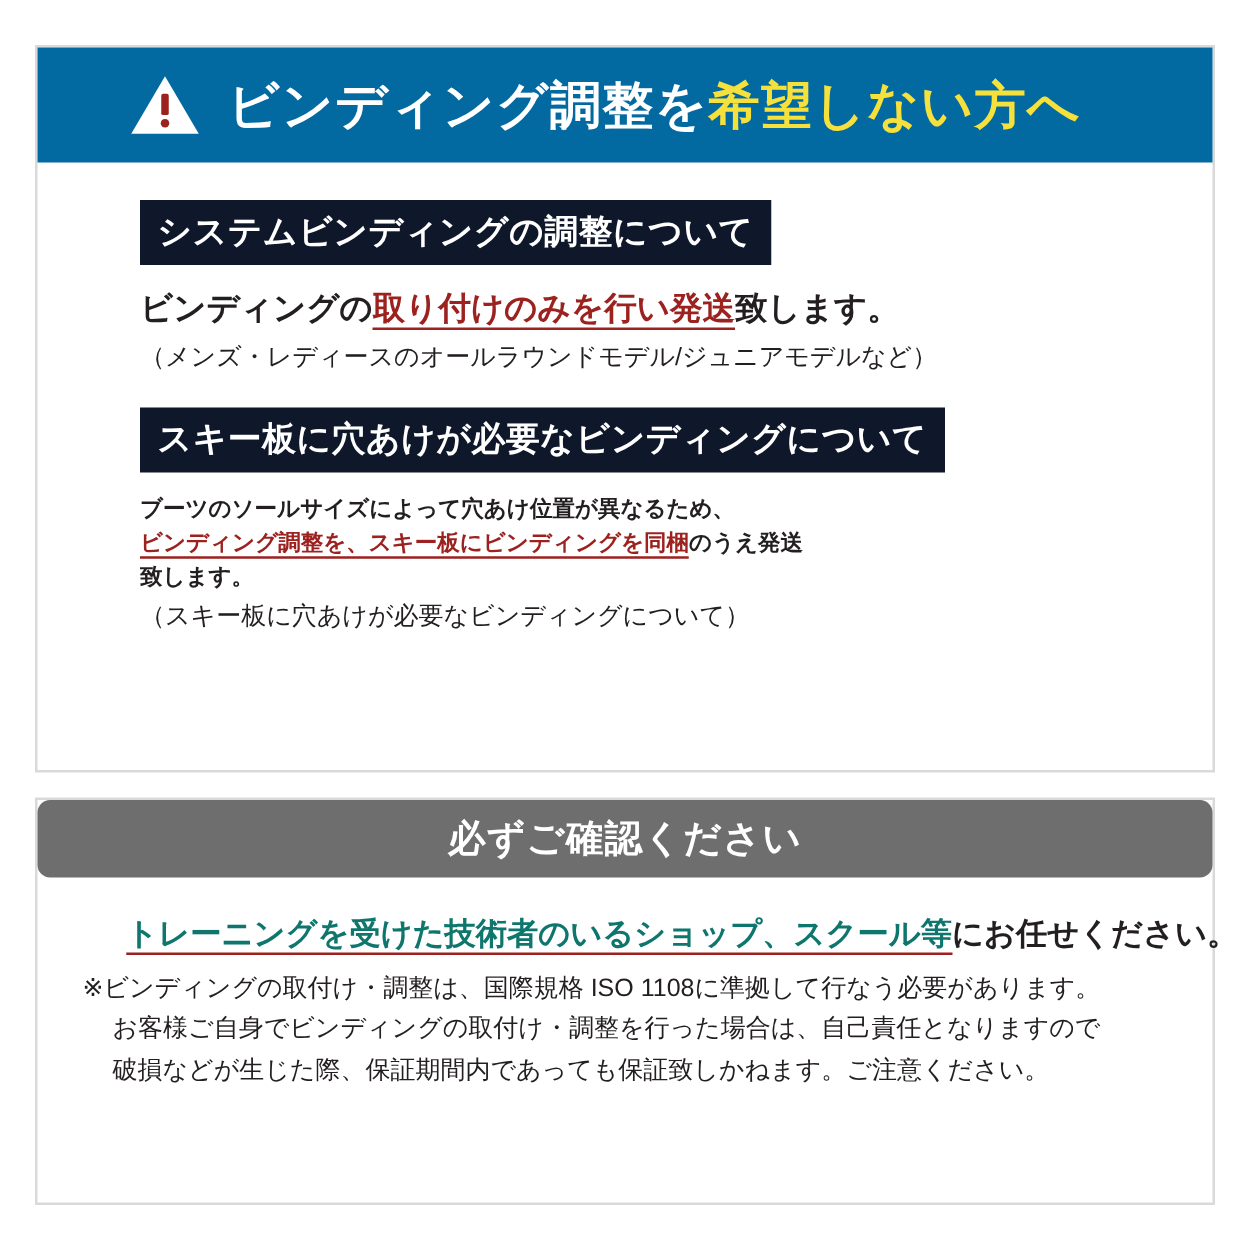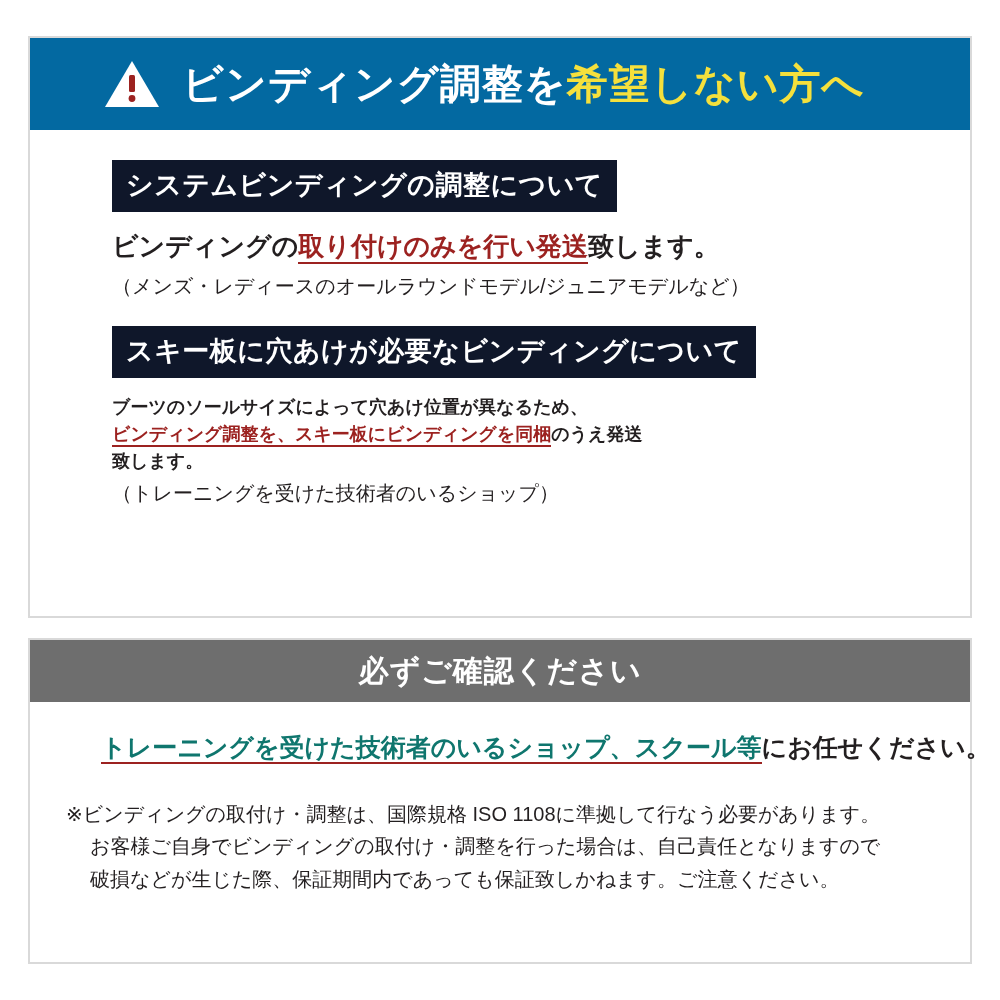--- a/index.html
+++ b/index.html
@@ -143,20 +143,21 @@
   .panel-two-header {
     position: absolute;
     left: 0;
     top: 0;
     width: 100%;
     height: 62px;
     background: #6e6e6e;
     display: flex;
     align-items: center;
     justify-content: center;
+    border-radius: 10px;
   }
   .panel-two-title {
     font-size: 30px;
     font-weight: bold;
     color: #ffffff;
     letter-spacing: 1px;
   }
   .panel-two-body {
     position: absolute;
     left: 0;
@@ -171,21 +172,21 @@
     line-height: 1.55;
     white-space: nowrap;
   }
   .p2-line .red-ul {
     color: #0f766e;
     border-bottom: 2px solid #9c2220;
     padding-bottom: 1px;
     margin-left: 35px;
   }
   .p2-notes {
-    margin-top: 31px;
+    margin-top: 8px;
   }
   .p2-note {
     font-size: 20px;
     line-height: 1.62;
     white-space: nowrap;
   }
   .p2-note.indent {
     padding-left: 24px;
   }
 </style>
@@ -220,21 +221,21 @@
 
       <div>
         <div class="sec-head">スキー板に穴あけが必要なビンディングについて</div>
         <div class="para-block">
           <div class="para-line">ブーツのソールサイズによって穴あけ位置が異なるため、</div>
           <div class="para-line">
             <span class="red-ul">ビンディング調整を、スキー板にビンディングを同梱</span><span>のうえ発送</span>
           </div>
           <div class="para-line">致します。</div>
         </div>
-        <p class="note">（トレーニングを受けた技術者のいるショップ）</p>
+        <p class="note">（スキー板に穴あけが必要なビンディングについて）</p>
       </div>
 
     </div>
   </section>
 
   <section class="panel-two">
 
     <div class="panel-two-header">
       <h2 class="panel-two-title">必ずご確認ください</h2>
     </div>

